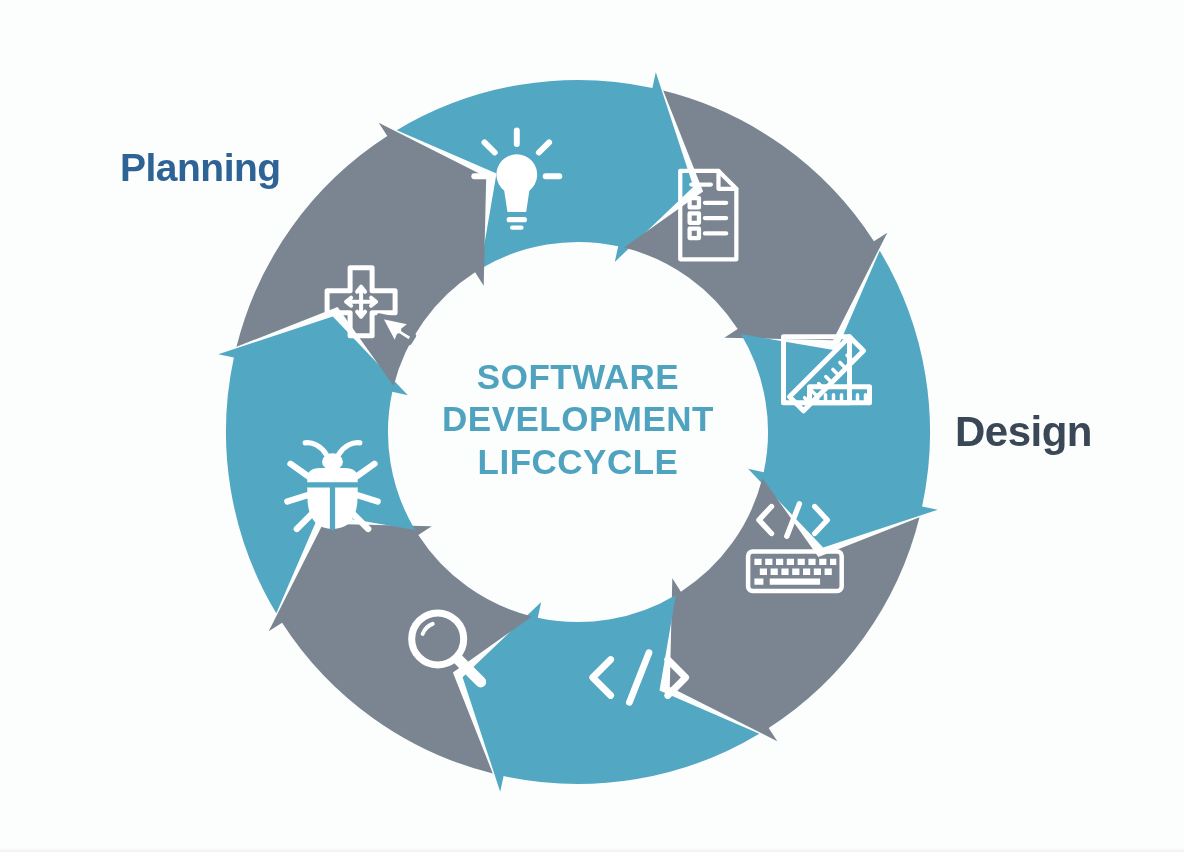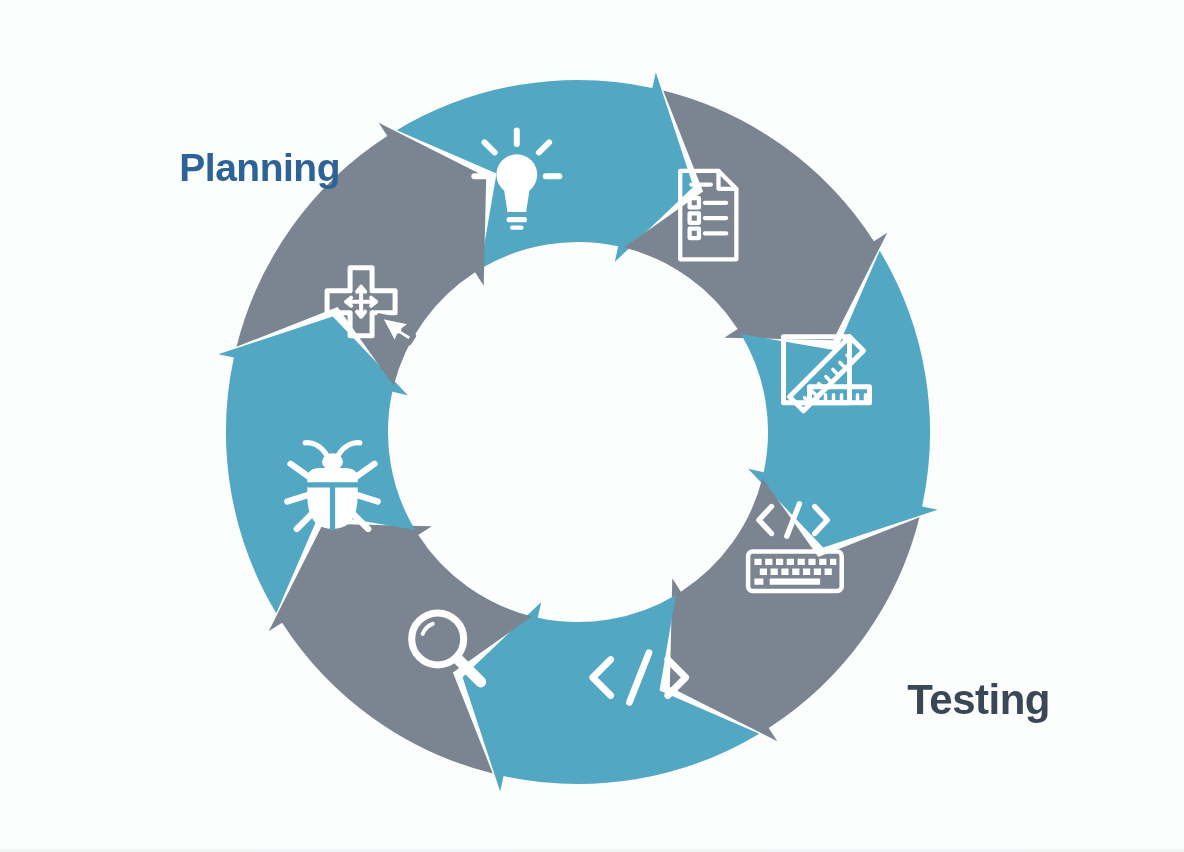--- a/index.html
+++ b/index.html
@@ -18,21 +18,21 @@
     height: 4px;
     background: linear-gradient(to bottom, rgba(0,0,0,0), rgba(120,130,140,0.10));
   }
   svg.wheel { position: absolute; left: 0; top: 0; display: block; }
 
   .stage-label {
     position: absolute;
     font-weight: bold;
     color: var(--stage, #3A4757);
     letter-spacing: -0.5px;
-    text-align: right;
+    text-align: left;
     white-space: nowrap;
     line-height: 1.12;
   }
   .label-planning    { left: 120px; top: 146px; width: 220px; font-size: 39px; color: var(--planning, #2E6396); }
   .label-requirements{ left: 840px; top: 136px; width: 290px; font-size: 42px; }
   .label-design      { left: 955px; top: 408px; width: 200px; font-size: 42px; }
   .label-testing     { left: 845px; top: 676px; width: 205px; font-size: 42px; }
   .label-deployment  { left:  60px; top: 640px; width: 320px; font-size: 39px; line-height: 1.1; }
 
   .center-title {
@@ -158,17 +158,22 @@
         <path class="icon-stroke" stroke-width="5" d="M -11 -34 L 11 -34 L 11 -11 L 34 -11 L 34 11 L 11 11 L 11 34 L -11 34 L -11 11 L -34 11 L -34 -11 L -11 -11 Z"></path>
         <path class="icon-stroke" stroke-width="4" d="M 0 -15 L 0 15 M -15 0 L 15 0 M -4 -10 L 0 -15 L 4 -10 M -4 10 L 0 15 L 4 10 M -10 -4 L -15 0 L -10 4 M 10 -4 L 15 0 L 10 4"></path>
         <g transform="translate(18,14) rotate(-28)">
           <path class="cursor-shape" d="M 0 0 L 0 34 L 8 27 L 14 38 L 21 34 L 15 24 L 26 22 Z"></path>
         </g>
       </g>
 
     </g>
   </svg>
 
+  <div class="center-title">
+    <div>SOFTWARE</div>
+    <div>DEVELOPMENT</div>
+    <div>LIFCCYCLE</div>
+  </div>
 
   <div class="stage-label label-planning">Planning</div>
-  <div class="stage-label label-testing">Testing</div>
+  <div class="stage-label label-design">Design</div>
 
 </div>
 
 </body></html>

